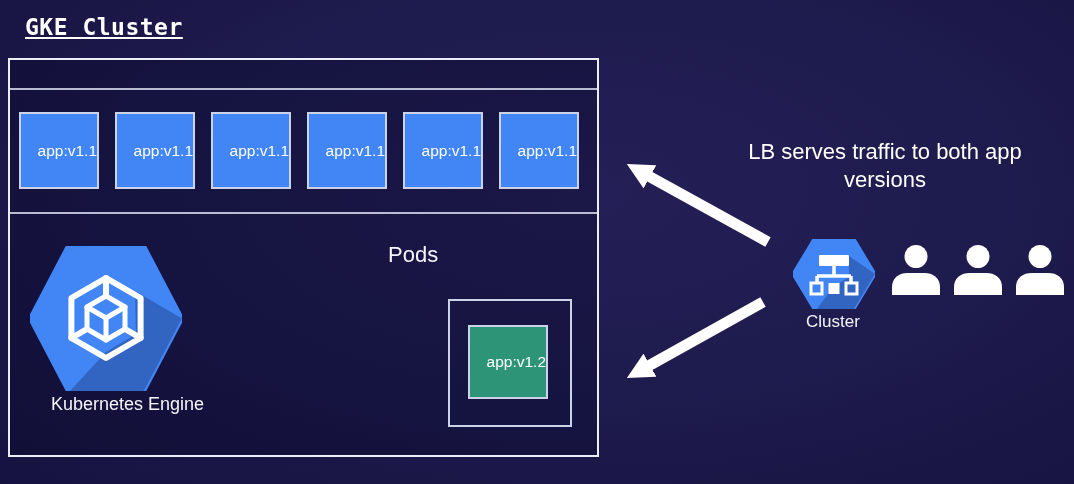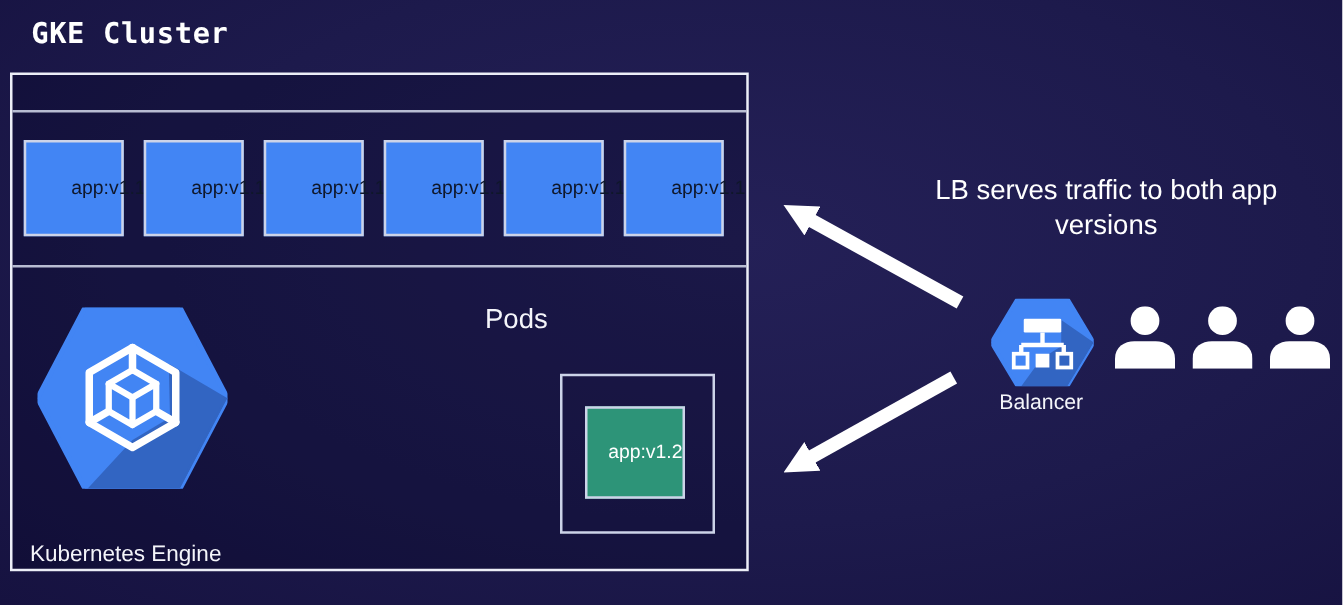--- a/index.html
+++ b/index.html
@@ -16,20 +16,21 @@
 
   
   .diagram-title {
     position: absolute;
     left: 25px; top: 14px;
     font-family: "DejaVu Sans Mono", monospace;
     font-weight: bold;
     font-size: 23px;
     letter-spacing: 0.5px;
     color: #ffffff;
+    text-decoration: underline;
   }
 
   
   .cluster {
     position: absolute;
     left: 8px; top: 58px;
     width: 591px; height: 399px;
     border: 2px solid #eceef7;
     background: rgba(4, 2, 34, 0.28);
   }
@@ -43,35 +44,33 @@
     padding: 22px 8px 23px 9px;
     border-bottom: 2px solid rgba(213, 218, 236, 0.85);
   }
   .pod-box {
     width: 80px; height: 77px;
     flex: 0 0 auto;
     background: #4285f4;
     border: 2px solid #ccd3e8;
     display: flex;
     align-items: center;
-    justify-content: flex-start;
+    justify-content: flex-end;
     font-size: 15.5px;
-    color: #0f172a;
-    padding-left: 36px;
+    color: #ffffff;
   }
 
   .gke-logo { position: absolute; left: 20px; top: 186px; }
   .gke-label {
     position: absolute;
     left: 14px; top: 334px;
     width: 180px;
-    text-align: left;
+    text-align: right;
     font-size: 18px;
     color: #f4f5fa;
-    margin-top: 39px;
   }
   .pods-label {
     position: absolute;
     left: 378px; top: 182px;
     font-size: 22px;
     color: #f4f5fa;
   }
   .v2-container {
     position: absolute;
     left: 438px; top: 239px;
@@ -217,21 +216,21 @@
     <polygon points="56,17 82,35 61,70 24,70 40,48 56,38" fill="rgba(12,18,64,0.28)" clip-path="url(#lbhexclip)"></polygon>
     <g>
       <rect x="26" y="16" width="30" height="11" rx="1" fill="#ffffff"></rect>
       <path d="M41,27 L41,37 M24,37 L58,37 M24,37 L24,45 M58,37 L58,45" stroke="#ffffff" stroke-width="3.5" fill="none"></path>
       <rect x="18" y="44" width="11" height="11" fill="none" stroke="#ffffff" stroke-width="3"></rect>
       <rect x="35.5" y="44" width="11" height="11" fill="#ffffff"></rect>
       <rect x="53" y="44" width="11" height="11" fill="none" stroke="#ffffff" stroke-width="3"></rect>
     </g>
   </svg>
   <div class="lb-label">
-    <span>Balancer</span>
+    <span>Cluster</span>
   </div>
 
   <div class="users-group">
     <svg width="48" height="50" viewBox="0 0 48 50">
       <circle cx="24" cy="11.5" r="11.5" fill="#ffffff"></circle>
       <path d="M0,50 L48,50 L48,42 C48,32.5 40.5,28 32.5,28 L15.5,28 C7.5,28 0,32.5 0,42 Z" fill="#ffffff"></path>
     </svg>
     <svg width="48" height="50" viewBox="0 0 48 50">
       <circle cx="24" cy="11.5" r="11.5" fill="#ffffff"></circle>
       <path d="M0,50 L48,50 L48,42 C48,32.5 40.5,28 32.5,28 L15.5,28 C7.5,28 0,32.5 0,42 Z" fill="#ffffff"></path>

